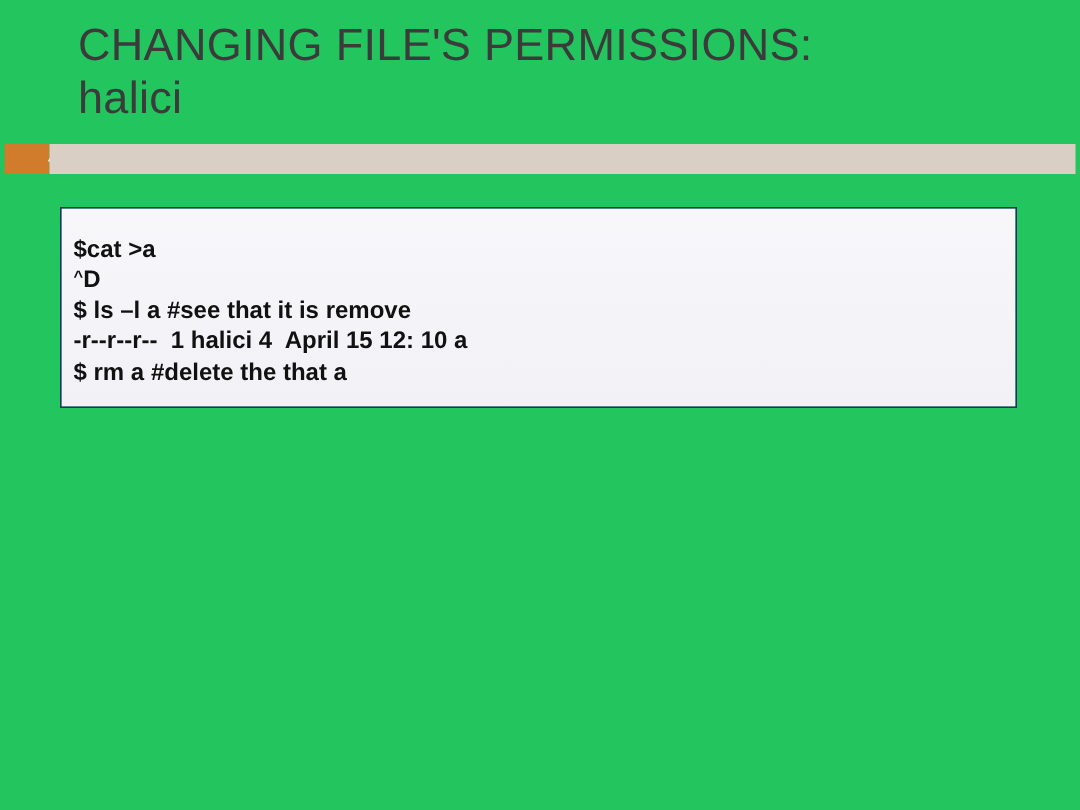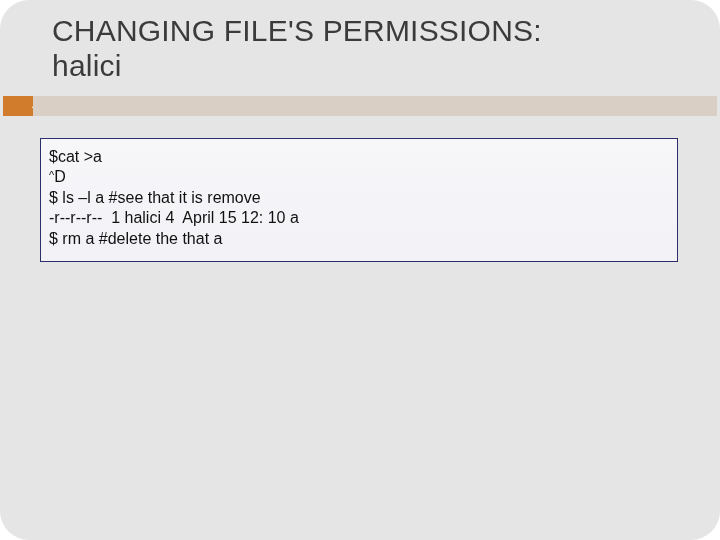--- a/index.html
+++ b/index.html
@@ -1,17 +1,17 @@
 <!DOCTYPE html>
 <html><head>
 <meta charset="utf-8">
 <style>
   * { box-sizing: border-box; margin: 0; padding: 0; }
   html, body { width: 720px; height: 540px; background: #fff; font-family: Arial, Helvetica, sans-serif; }
-  .slide { width: 720px; height: 540px; position: relative; background: #e5e5e5; border-radius: 29px; }
+  .slide { width: 720px; height: 540px; position: relative; background: #22c55e; }
   .title {
     position: absolute;
     left: 52px;
     top: 14px;
     width: 620px;
     font-size: 30px;
     line-height: 1.15;
     color: #3b3b3b;
     font-weight: 400;
     letter-spacing: 0.2px;
@@ -44,21 +44,22 @@
     width: 684px;
     background: #d9cfc4;
   }
   .code-box {
     position: absolute;
     left: 40px;
     top: 138px;
     width: 638px;
     border: 1px solid #2a2f6b;
     background: linear-gradient(#f7f7fa, #f2f2f6);
-    padding: 8px 8px 12px 8px;
+    padding: 18px 8px 12px 8px;
+    font-weight: bold;
   }
   .code-line {
     font-family: Arial, Helvetica, sans-serif;
     font-size: 16px;
     line-height: 1.28;
     color: #111;
     white-space: pre;
   }
   .ctrl-d { font-family: Arial, Helvetica, sans-serif; }
   .caret { font-size: 11px; vertical-align: 3px; }

